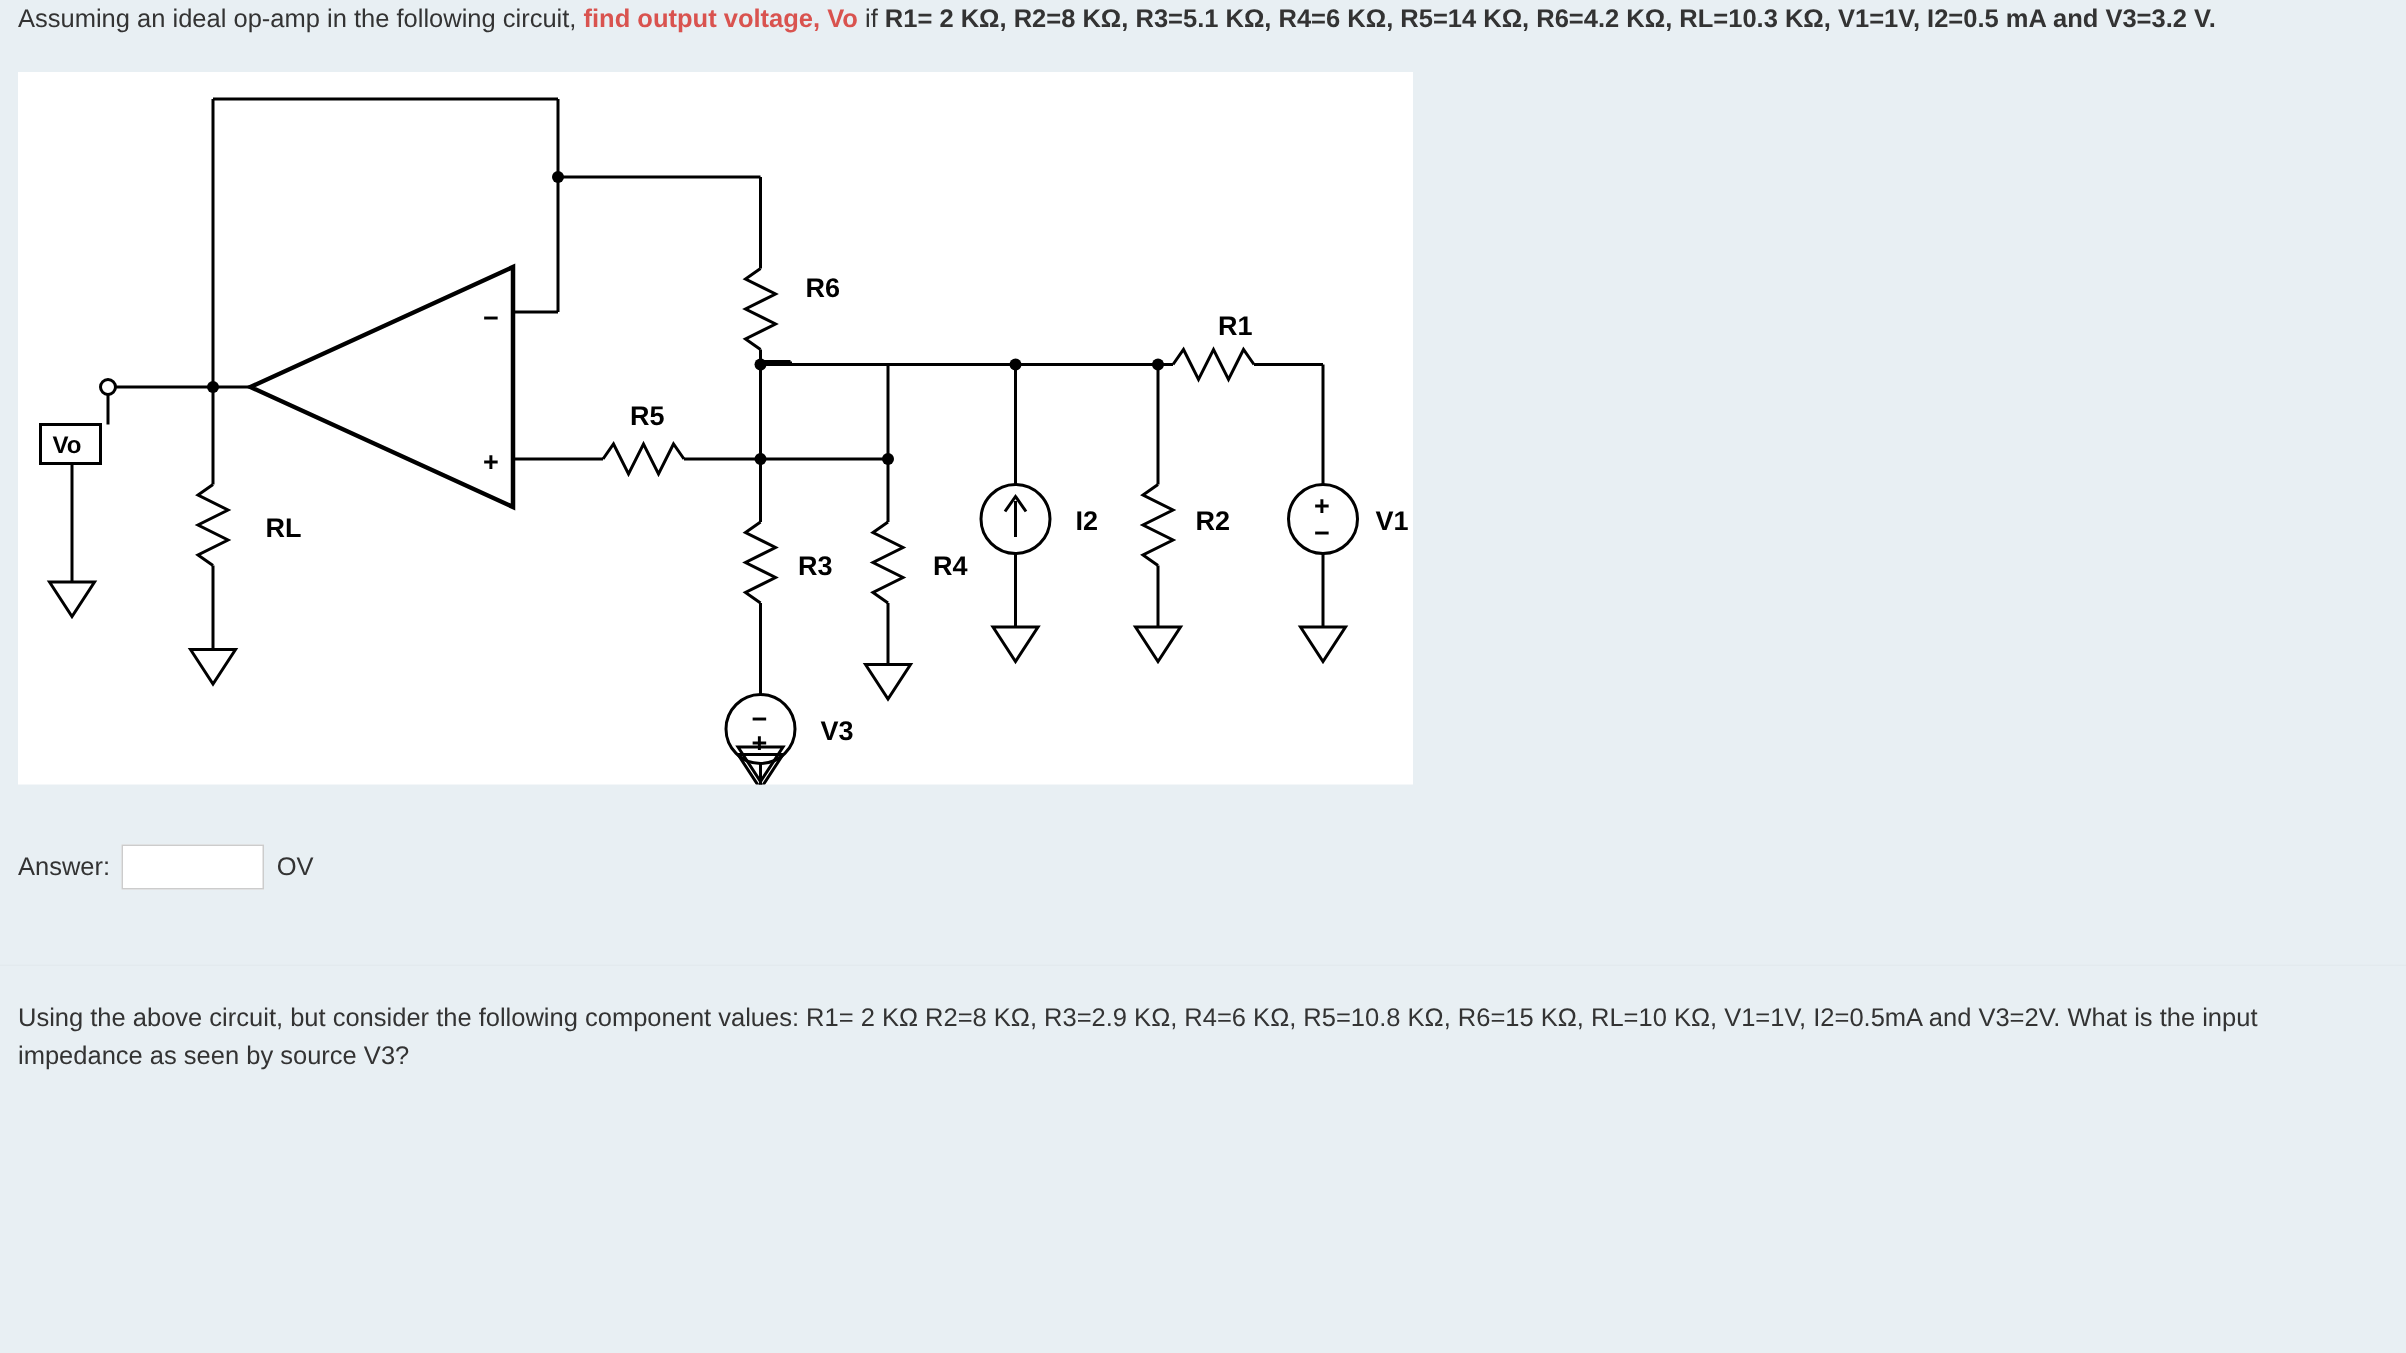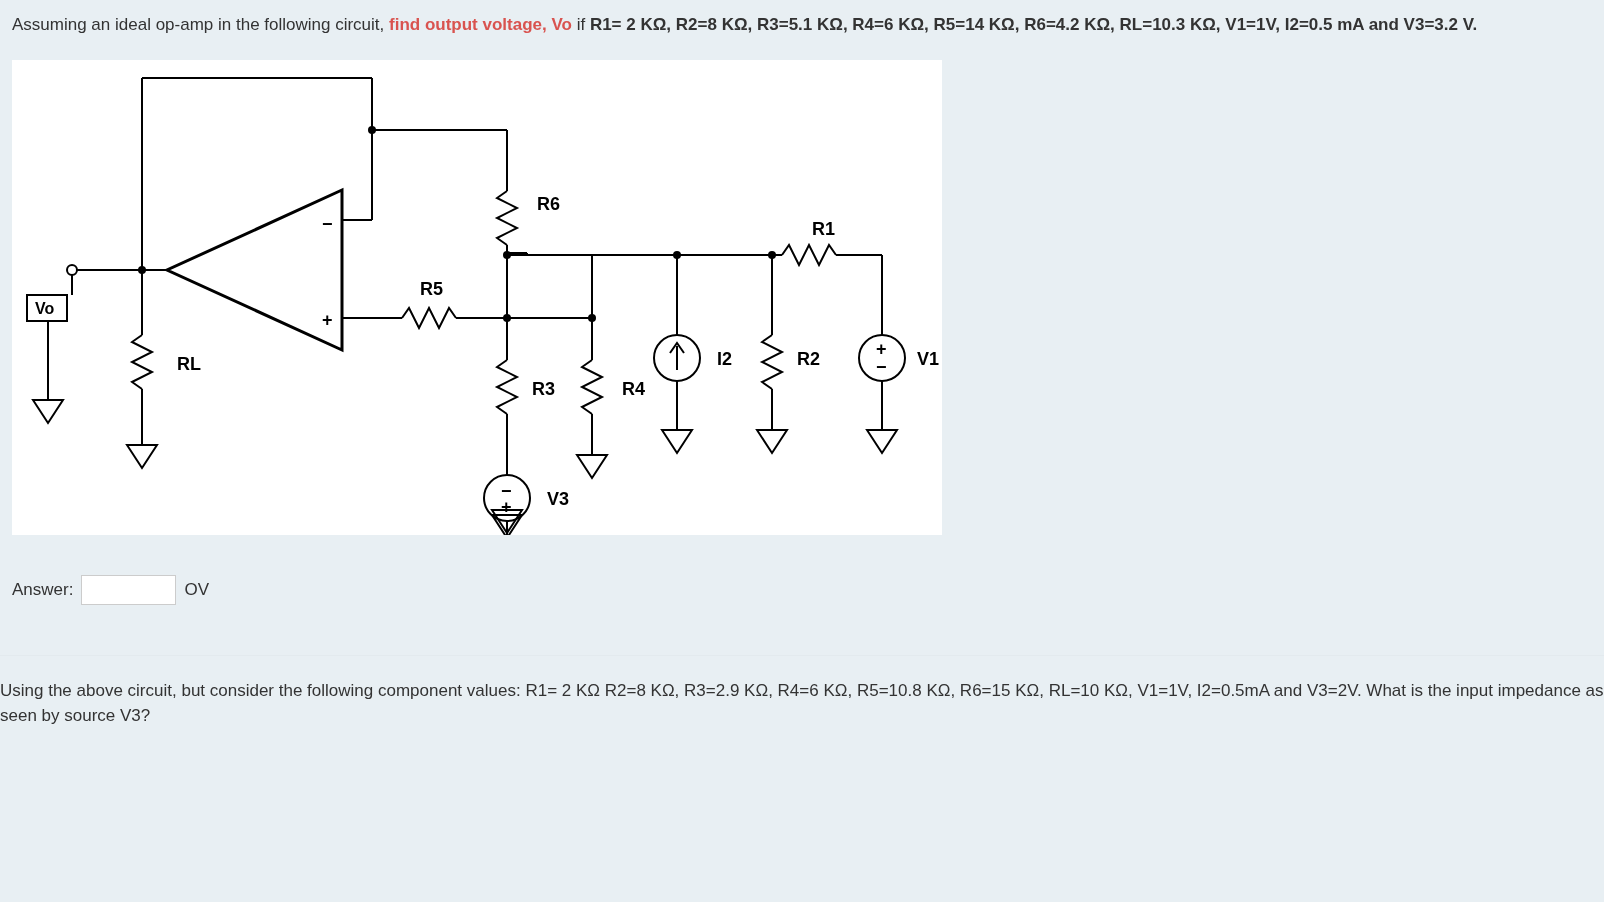--- a/index.html
+++ b/index.html
@@ -8,21 +8,21 @@
       box-sizing: border-box;
     }
     body {
       font-family: -apple-system, BlinkMacSystemFont, 'Segoe UI', Arial, sans-serif;
       background-color: #e8eff3;
       padding: 0;
       width: 1604px;
       color: #333;
     }
     .question-1 {
-      padding: 12px 12px 0 12px;
+      padding: 0 12px 0 12px;
     }
     .question-text {
       font-size: 17px;
       line-height: 1.5;
       margin-bottom: 22px;
       color: #333;
     }
     .question-text .highlight-red {
       color: #d9534f;
       font-weight: bold;
@@ -50,21 +50,21 @@
       margin-top: 40px;
     }
     .answer-input {
       width: 95px;
       height: 30px;
       border: 1px solid #ccc;
       padding: 4px 6px;
       font-size: 14px;
     }
     .question-2 {
-      padding: 22px 0;
+      padding: 22px 12px;
       background-color: #e8eff3;
       font-size: 17px;
       line-height: 1.5;
       border-top: 1px solid rgba(0,0,0,0.02);
     }
     .circuit-label {
       font-family: Arial, sans-serif;
       font-size: 18px;
       font-weight: bold;
       fill: #000;

